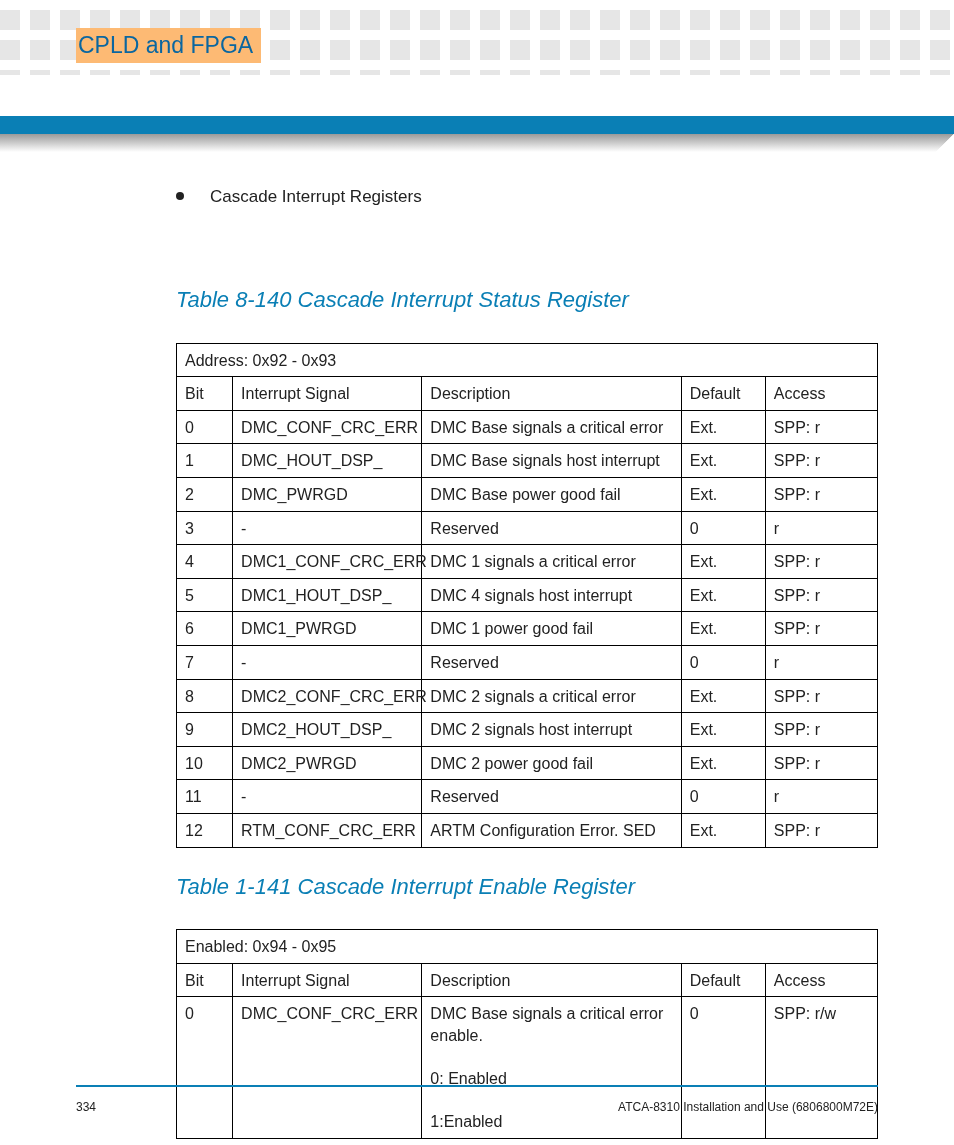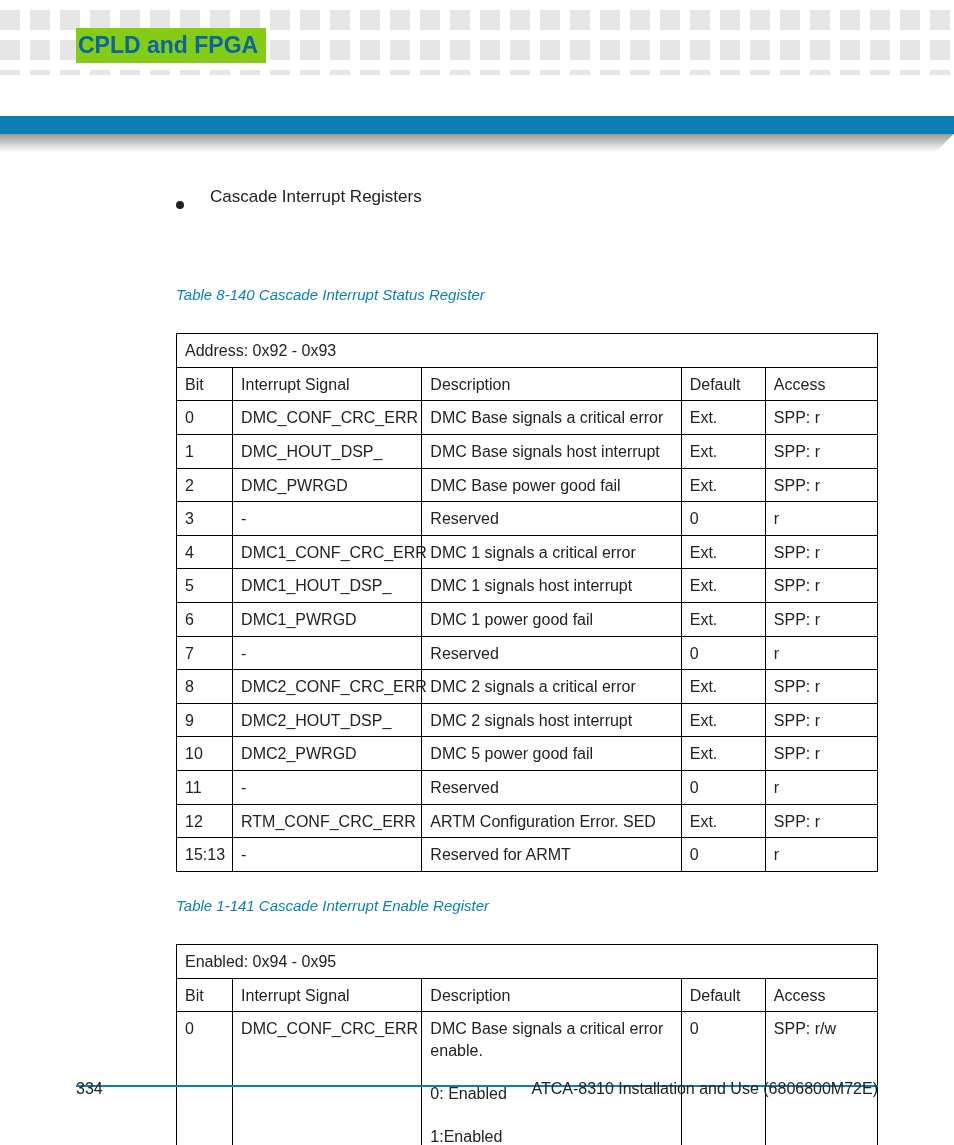--- a/index.html
+++ b/index.html
@@ -31,24 +31,24 @@
       repeating-linear-gradient(0deg, #d6d6d6 0 20px, #fff 20px 30px);
     background-blend-mode: lighten;
     background-size: 30px 30px, 30px 30px;
     opacity: 0.6;
   }
   .section-title {
     position: absolute;
     left: 76px;
     top: 28px;
     font-size: 23px;
-    font-weight: 700;
+    font-weight: 400;
     color: #0a66a0;
     font-style: normal;
-    background: #84cc16;
+    background: #fdba74;
     padding: 2px 8px 2px 2px;
   }
   .blue-bar {
     position: absolute;
     left: 0;
     top: 116px;
     width: 954px;
     height: 18px;
     background: #0a7fb5;
   }
@@ -64,36 +64,36 @@
     clip-path: polygon(0 0, 100% 0, 100% 100%, 18px 100%);
   }
   .content {
     position: absolute;
     left: 176px;
     top: 186px;
     right: 76px;
   }
   .bullet-line {
     display: flex;
-    align-items: flex-end;
+    align-items: flex-start;
     gap: 26px;
     margin-bottom: 76px;
   }
   .bullet-dot {
     width: 8px;
     height: 8px;
     background: #222;
     border-radius: 50%;
     margin-top: 6px;
     flex: none;
   }
   .table-caption {
     color: #0a7fb5;
     font-style: italic;
-    font-size: 15px;
+    font-size: 22px;
     margin-bottom: 6px;
   }
   table {
     border-collapse: collapse;
     width: 100%;
     margin-bottom: 24px;
     table-layout: fixed;
     margin-top: 28px;
   }
   td {
@@ -112,24 +112,24 @@
     position: absolute;
     left: 76px;
     right: 76px;
     bottom: 58px;
     border-top: 2px solid #0a7fb5;
   }
   .footer {
     position: absolute;
     left: 76px;
     right: 76px;
-    bottom: 45px;
+    bottom: 30px;
     display: flex;
     justify-content: space-between;
-    font-size: 16px;
+    font-size: 12px;
   }
 </style>
 </head>
 <body>
 
 <div class="page">
   <div class="dots"></div>
   <div class="section-title">CPLD and FPGA</div>
   <div class="blue-bar"></div>
   <div class="shadow-bar"></div>
@@ -191,21 +191,21 @@
           <tr>
             <td>4</td>
             <td>DMC1_CONF_CRC_ERR</td>
             <td>DMC 1 signals a critical error</td>
             <td>Ext.</td>
             <td>SPP: r</td>
           </tr>
           <tr>
             <td>5</td>
             <td>DMC1_HOUT_DSP_</td>
-            <td>DMC 1 signals host interrupt</td>
+            <td>DMC 4 signals host interrupt</td>
             <td>Ext.</td>
             <td>SPP: r</td>
           </tr>
           <tr>
             <td>6</td>
             <td>DMC1_PWRGD</td>
             <td>DMC 1 power good fail</td>
             <td>Ext.</td>
             <td>SPP: r</td>
           </tr>
@@ -226,44 +226,37 @@
           <tr>
             <td>9</td>
             <td>DMC2_HOUT_DSP_</td>
             <td>DMC 2 signals host interrupt</td>
             <td>Ext.</td>
             <td>SPP: r</td>
           </tr>
           <tr>
             <td>10</td>
             <td>DMC2_PWRGD</td>
-            <td>DMC 5 power good fail</td>
+            <td>DMC 2 power good fail</td>
             <td>Ext.</td>
             <td>SPP: r</td>
           </tr>
           <tr>
             <td>11</td>
             <td>-</td>
             <td>Reserved</td>
             <td>0</td>
             <td>r</td>
           </tr>
           <tr>
             <td>12</td>
             <td>RTM_CONF_CRC_ERR</td>
             <td>ARTM Configuration Error. SED</td>
             <td>Ext.</td>
             <td>SPP: r</td>
-          </tr>
-          <tr>
-            <td>15:13</td>
-            <td>-</td>
-            <td>Reserved for ARMT</td>
-            <td>0</td>
-            <td>r</td>
           </tr>
         </tbody>
     </table>
 
     <div class="table-caption">Table 1-141 Cascade Interrupt Enable Register</div>
     <table>
       <colgroup>
         <col class="col-bit">
           <col class="col-sig">
           <col class="col-desc">

